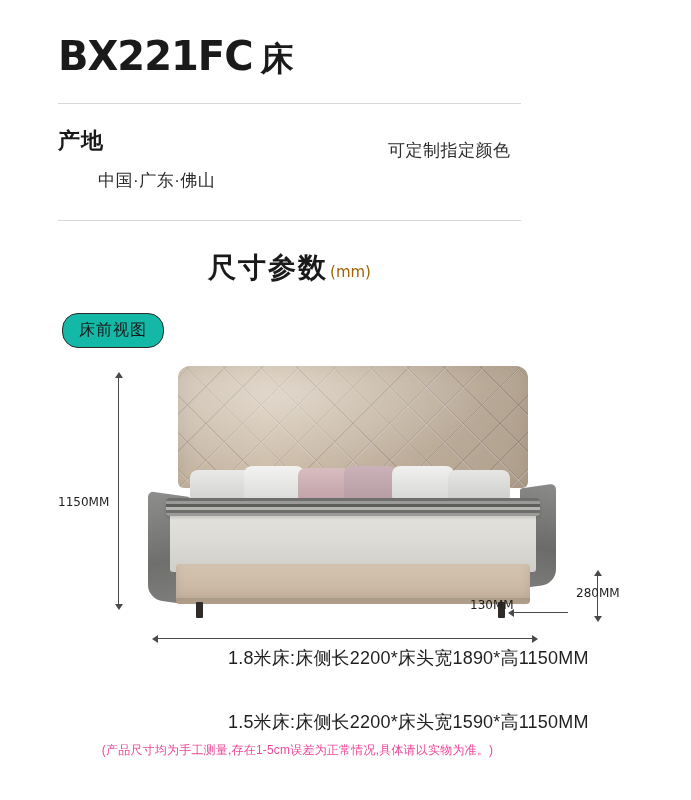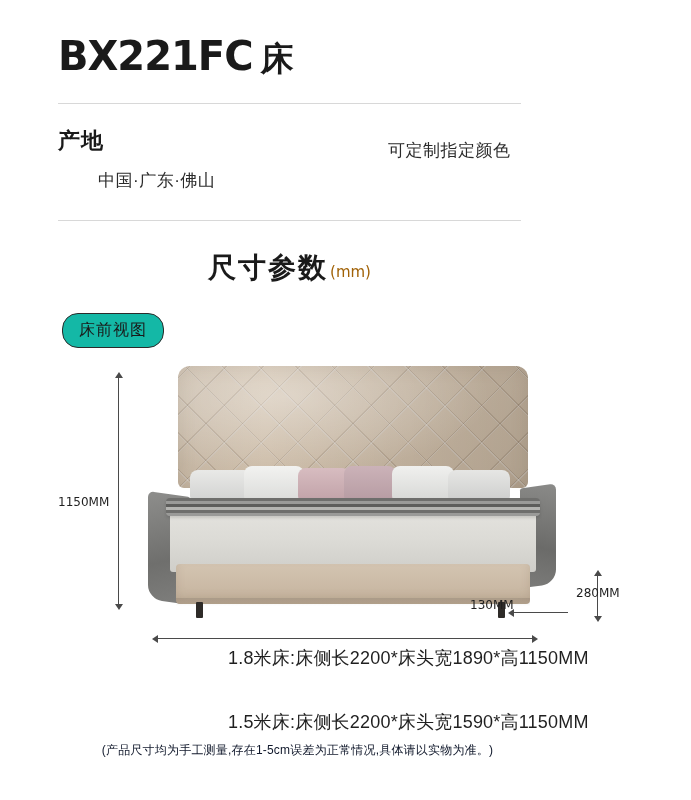--- a/index.html
+++ b/index.html
@@ -293,21 +293,21 @@
   }
   .spec1 { left: 228px; top: 286px; }
   .spec2 { left: 228px; top: 306px; margin-top: 44px; }
 
   .note {
     position: absolute;
     left: 0; right: 0;
     top: 742px;
     text-align: center;
     font-size: 12px;
-    color: #0f172a;
+    color: #ec4899;
     letter-spacing: 0.2px;
     padding-left: 16px;
   }
 </style>
 </head>
 <body>
 
 <div class="page">
 
   

